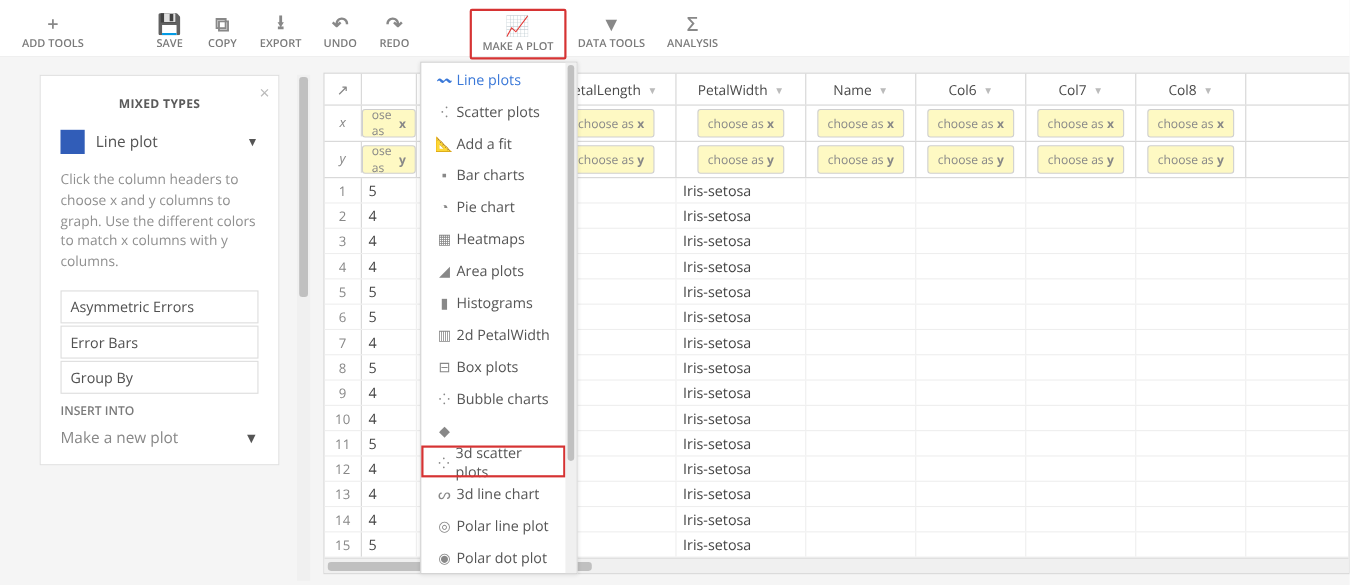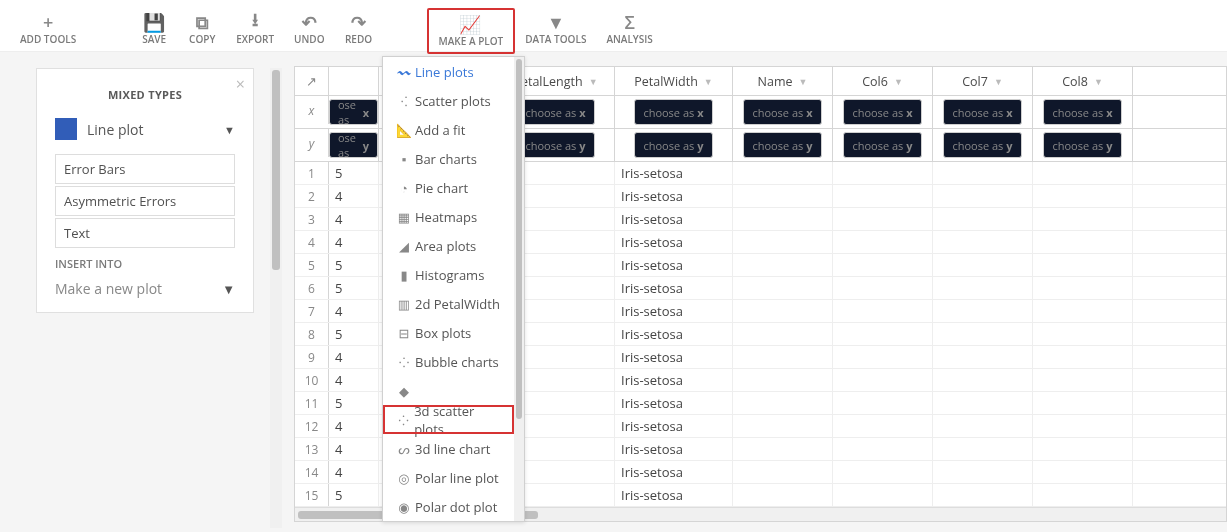--- a/index.html
+++ b/index.html
@@ -26,21 +26,21 @@
 .vscroll{position:absolute;right:-6px;top:16px;width:12px;height:460px;background:#f0f0f0}
 .vscroll .thumb{width:8px;margin:2px;height:200px;background:#c0c0c0;border-radius:3px}
 .grid-wrap{flex:1;position:relative;padding:14px 0 0 18px}
 .grid{background:#fff;border:1px solid #d5d5d5;position:relative}
 .hdrrow{display:flex;border-bottom:1px solid #d5d5d5}
 .corner{width:34px;height:28px;border-right:1px solid #d5d5d5;display:flex;align-items:center;justify-content:center;color:#888}
 .ch{border-right:1px solid #d5d5d5;display:flex;align-items:center;justify-content:center;height:28px;color:#4a4a4a;font-size:12.5px;cursor:pointer}
 .ch .arr{color:#bbb;font-size:9px;margin-left:6px}
 .chooserow{display:flex;border-bottom:1px solid #d5d5d5}
 .chooserow .axl{width:34px;height:28px;border-right:1px solid #d5d5d5;display:flex;align-items:center;justify-content:center;color:#888;font-style:italic;font-size:12px}
-.cbtn{height:22px;margin:3px auto;border:1px solid #cfcfcf;border-radius:3px;display:flex;align-items:center;justify-content:center;font-size:11px;color:#888;cursor:pointer;background:#0f172a;padding:12px 8px}
+.cbtn{height:22px;margin:3px auto;border:1px solid #cfcfcf;border-radius:3px;display:flex;align-items:center;justify-content:center;font-size:11px;color:#888;cursor:pointer;background:#fef9c3;padding:12px 8px}
 .cbtn b{font-weight:700;margin-left:3px;font-style:normal}
 .cc{border-right:1px solid #d5d5d5;display:flex;align-items:center;justify-content:center}
 .drow{display:flex;border-bottom:1px solid #eee;height:23px}
 .drow .rn{width:34px;border-right:1px solid #d5d5d5;display:flex;align-items:center;justify-content:center;color:#888;font-size:12px}
 .dc{border-right:1px solid #eee;padding:2px 6px;font-size:13px;color:#444;display:flex;align-items:center}
 .menu{position:absolute;left:382px;top:56px;width:143px;background:#fff;border:1px solid #d0d0d0;box-shadow:0 1px 4px rgba(0,0,0,.12);z-index:10}
 .mi{display:flex;align-items:center;height:29px;padding:0 10px;font-size:13px;color:#555;cursor:pointer}
 .mi .mic{width:22px;color:#888;font-size:13px;text-align:center}
 .mi.active{color:#3a78d8}
 .mi.active .mic{color:#3a78d8}
@@ -99,24 +99,25 @@
 <div class="main">
   <div class="side">
     <div class="panel">
       <span class="close">×</span>
       <h3>MIXED TYPES</h3>
       <div class="ptype">
         <span class="sw"></span>
         <span class="lbl">Line plot</span>
         <span class="dd">▼</span>
       </div>
+      <div class="hint">Click the column headers to choose x and y columns to graph. Use the different colors to match x columns with y columns.</div>
       <div id="opts">
+          <div class="opt">Asymmetric Errors</div>
           <div class="opt">Error Bars</div>
-          <div class="opt">Asymmetric Errors</div>
-          <div class="opt">Text</div>
+          <div class="opt">Group By</div>
         </div>
       <div class="sect">INSERT INTO</div>
       <div class="ins">
         <span class="lbl">Make a new plot</span>
         <span class="dd">▼</span>
       </div>
     </div>
     <div class="vscroll">
         <div class="thumb"></div>
       </div>

